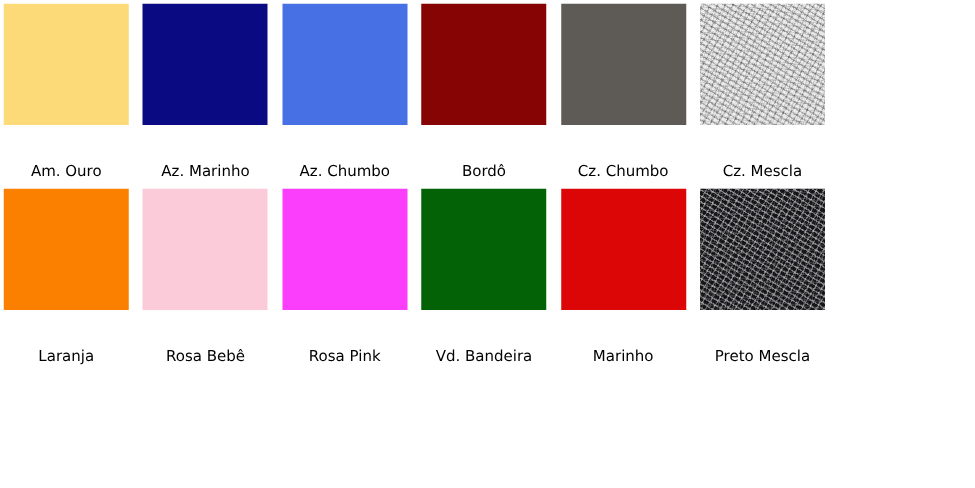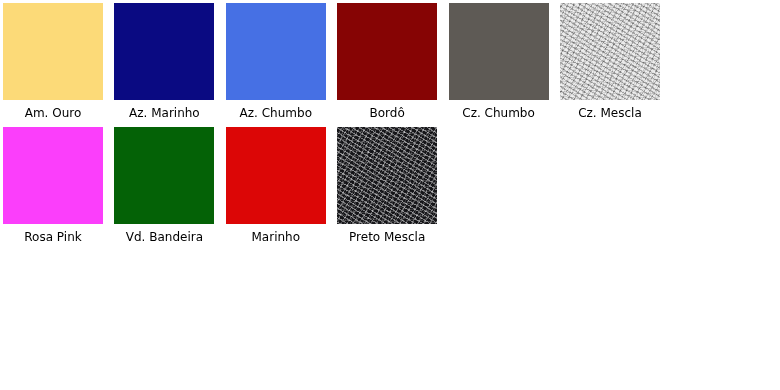--- a/index.html
+++ b/index.html
@@ -26,20 +26,21 @@
     align-content: flex-start;
   }
 
   .swatch-cell {
     width: 100px;
     margin-right: 11.4px;
     margin-bottom: 7px;
     display: flex;
     flex-direction: column;
     align-items: center;
+    gap: 24px;
   }
 
   .swatch-chip {
     width: 100px;
     height: 97px;
     box-sizing: border-box;
     position: relative;
     overflow: hidden;
   }
 
@@ -113,20 +114,28 @@
     </div>
     <div class="swatch-cell">
       <div class="swatch-chip" style="background-color: rgb(94, 90, 85);"></div>
       <div class="swatch-label">Cz. Chumbo</div>
     </div>
     <div class="swatch-cell">
       <div class="swatch-chip heather" style="background-color: rgb(220, 220, 220);"></div>
       <div class="swatch-label">Cz. Mescla</div>
     </div>
     <div class="swatch-cell">
+      <div class="swatch-chip" style="background-color: rgb(251, 128, 0);"></div>
+      <div class="swatch-label">Laranja</div>
+    </div>
+    <div class="swatch-cell">
+      <div class="swatch-chip" style="background-color: rgb(251, 203, 218);"></div>
+      <div class="swatch-label">Rosa Bebê</div>
+    </div>
+    <div class="swatch-cell">
       <div class="swatch-chip" style="background-color: rgb(251, 62, 251);"></div>
       <div class="swatch-label">Rosa Pink</div>
     </div>
     <div class="swatch-cell">
       <div class="swatch-chip" style="background-color: rgb(4, 98, 6);"></div>
       <div class="swatch-label">Vd. Bandeira</div>
     </div>
     <div class="swatch-cell">
       <div class="swatch-chip" style="background-color: rgb(220, 6, 6);"></div>
       <div class="swatch-label">Marinho</div>

